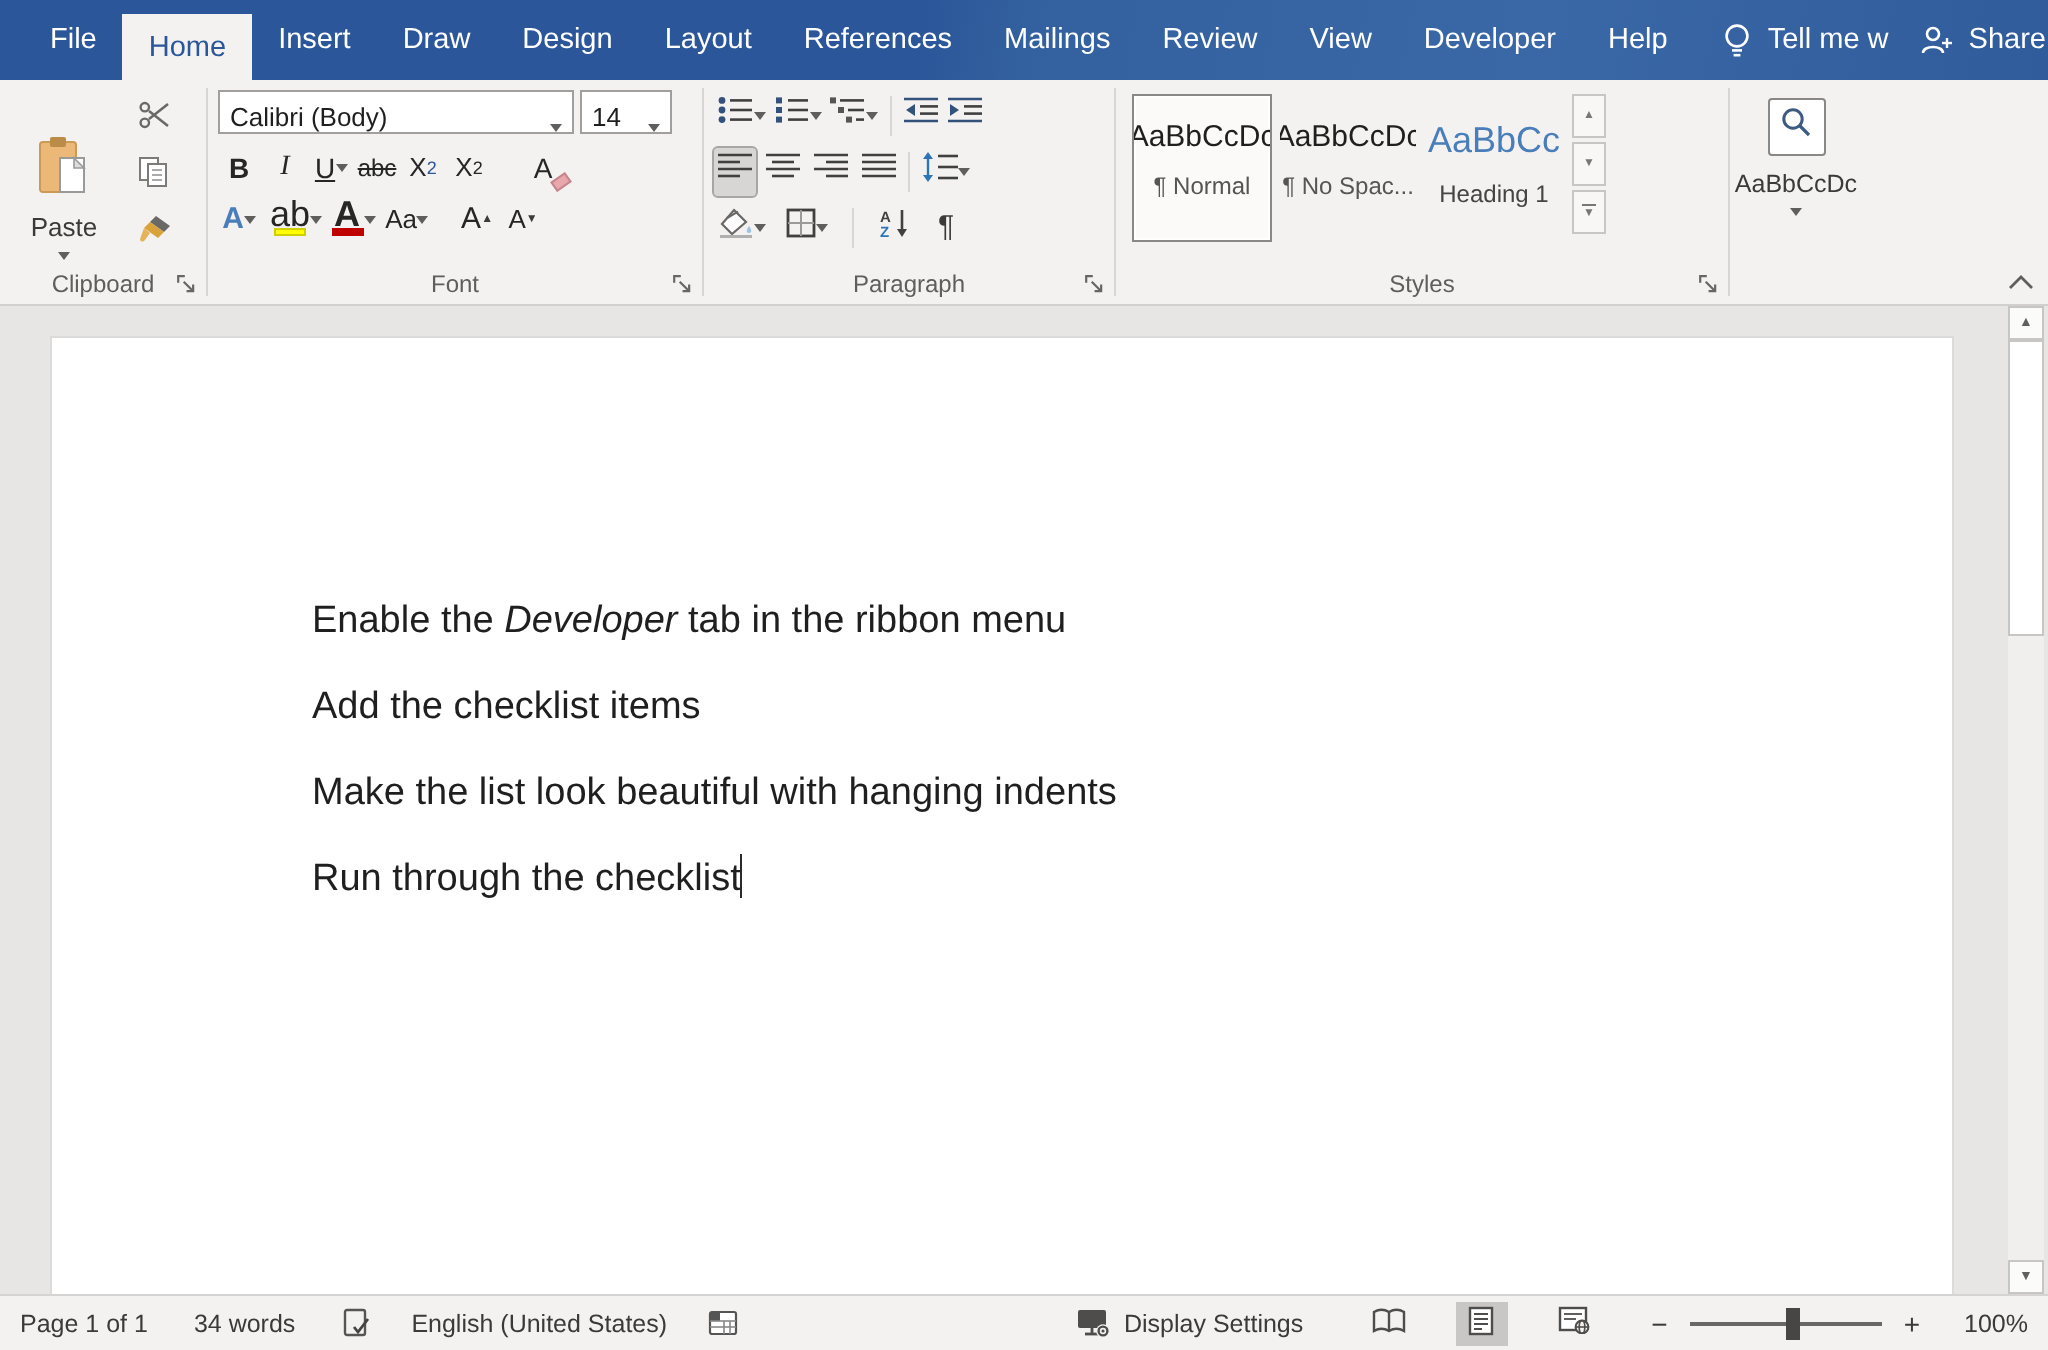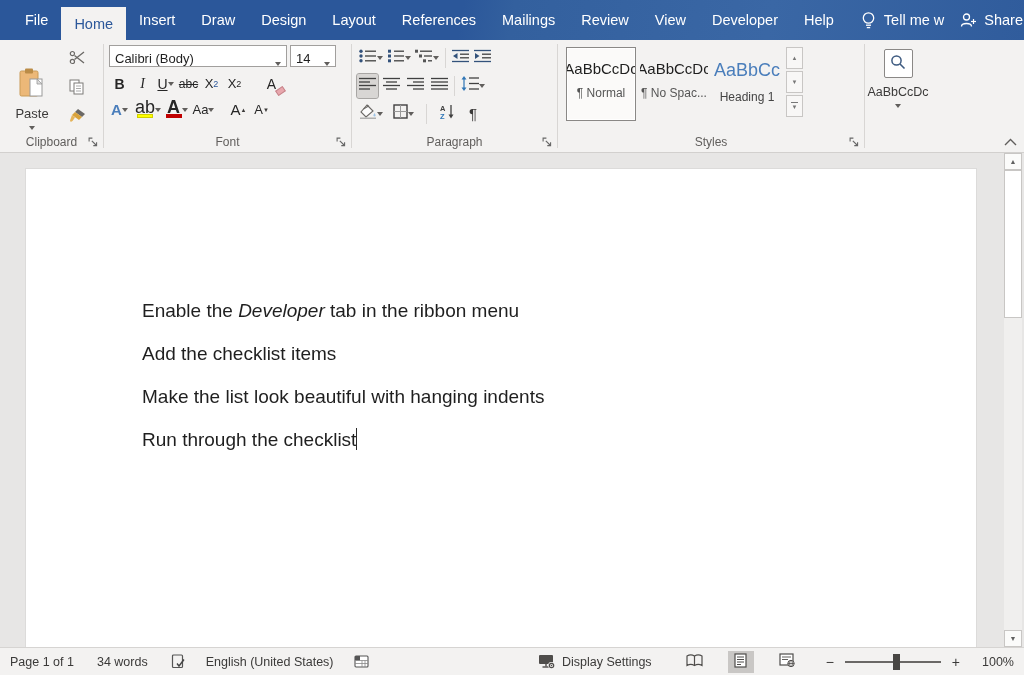--- a/index.html
+++ b/index.html
@@ -86,21 +86,21 @@
   .edit-box { width:29px; height:29px; border:1px solid #8a8886; background:#fff; display:flex; align-items:center; justify-content:center; }
   .edit-label { margin-top:7px; font-size:12.5px; color:#3b3a39; }
   .g-editing .dd { margin-top:5px; }
 
   .collapse-ribbon { position:absolute; right:6px; bottom:5px; width:16px; height:12px; display:flex; align-items:center; justify-content:center; }
 
   
   .docarea { position:absolute; top:153px; left:0; right:0; height:494px; background:var(--c-document-bg,#e7e6e5); }
   .page { position:absolute; left:25px; top:15px; width:952px; height:600px; background:var(--c-page-bg,#fff);
     border:1px solid #dcdbda; border-bottom:none; }
-  .doc-text { position:absolute; left:116px; top:120px; font-size:19px; line-height:43px; color:var(--c-text,#1f1f1f); }
+  .doc-text { position:absolute; left:130px; top:120px; font-size:19px; line-height:43px; color:var(--c-text,#1f1f1f); }
   .doc-text .italic { font-style:italic; }
   .caret { display:inline-block; width:1px; height:22px; background:#2a2a2a; vertical-align:-4px; }
 
   
   .vscroll { position:absolute; top:0; right:2px; width:18px; height:494px; background:#f0efee; }
   .scroll-btn { position:absolute; left:0; width:18px; height:17px; background:#fbfbfa; border:1px solid #c8c6c4;
     display:flex; align-items:center; justify-content:center; font-size:7px; color:#606060; }
   .scroll-btn.up { top:0; }
   .scroll-btn.down { bottom:0; }
   .thumb { position:absolute; top:17px; left:0; width:18px; height:148px; background:#fff; border:1px solid #c8c6c4; }

